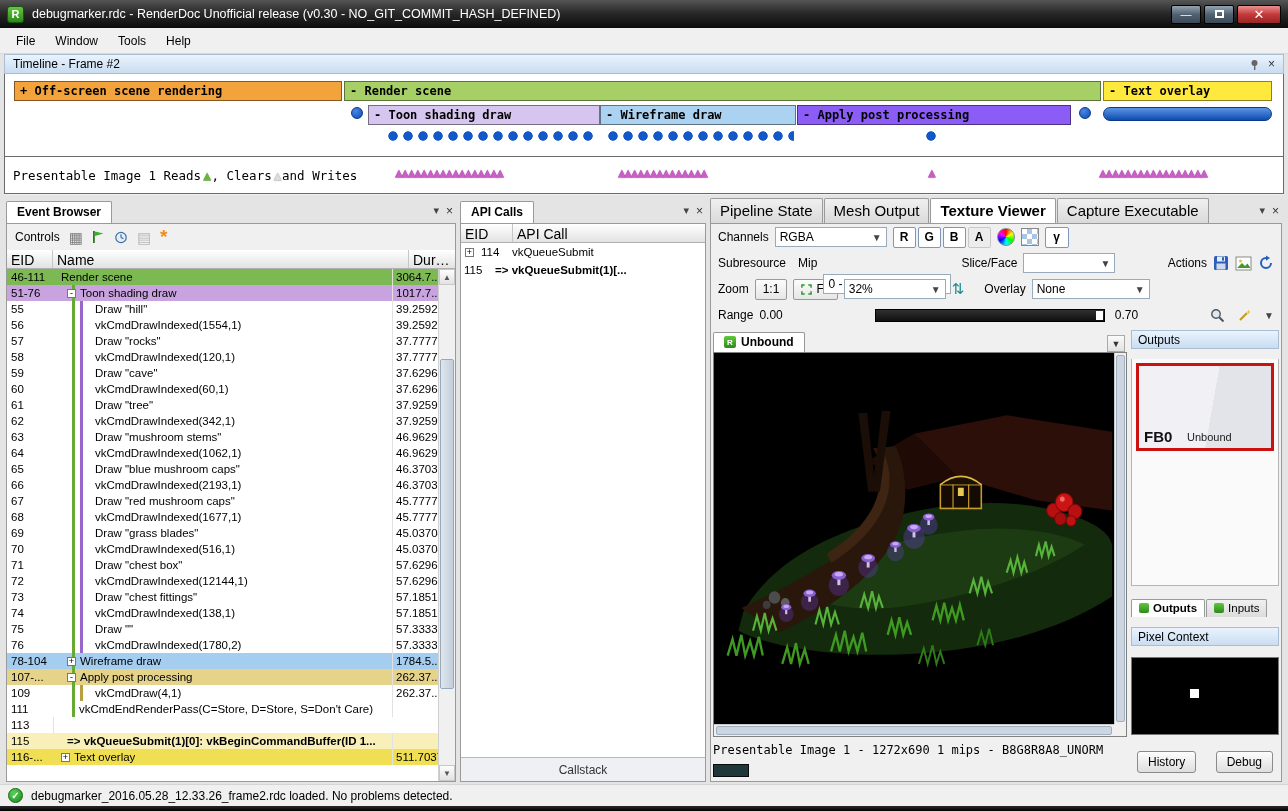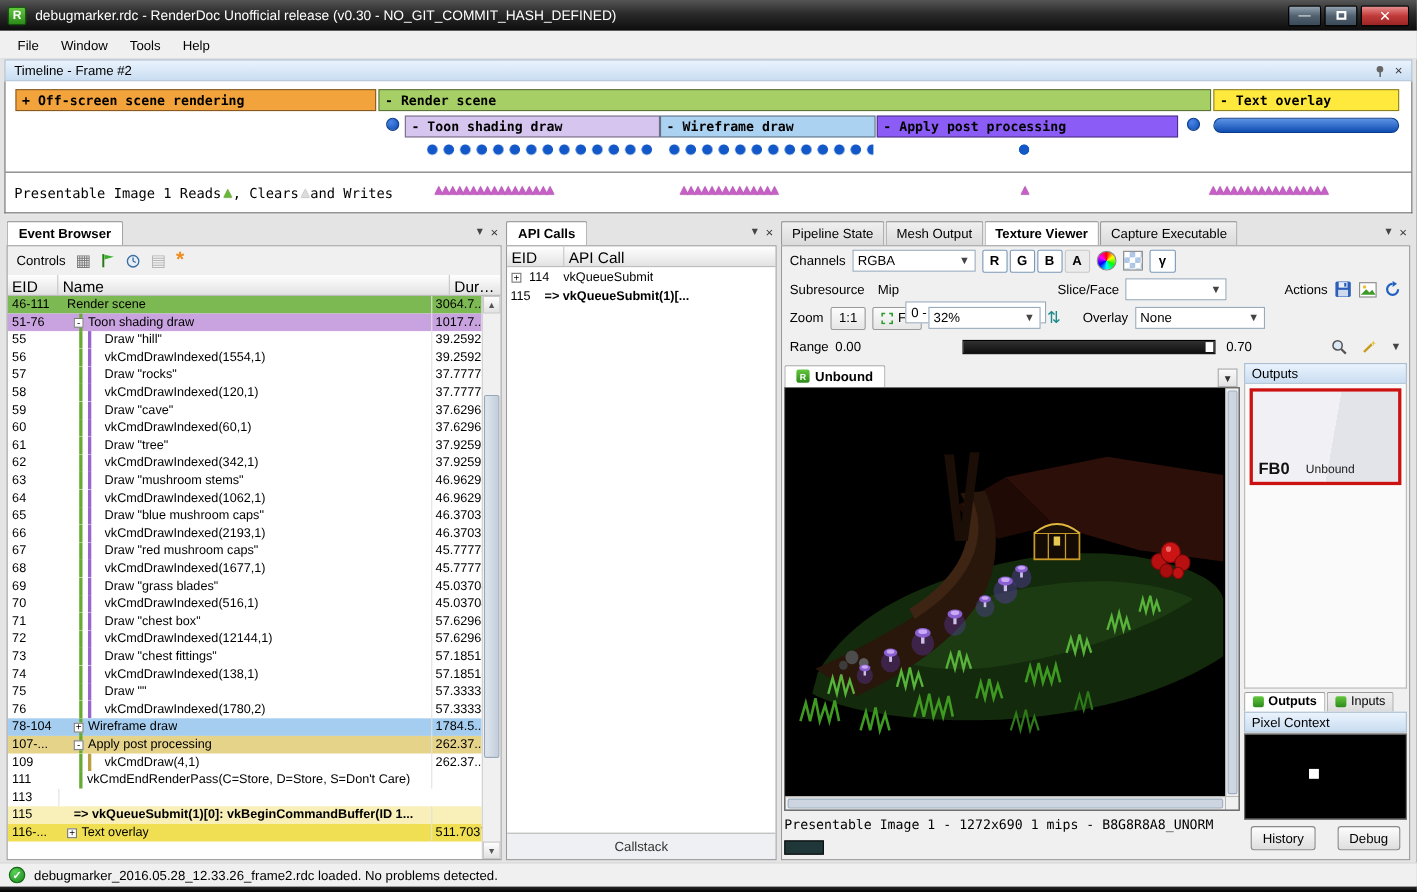--- a/index.html
+++ b/index.html
@@ -70,21 +70,21 @@
 #api{left:460px;width:246px;}
 .apirows{position:absolute;left:0;top:19px;right:0;bottom:24px;background:#fff;}
 .apirow{display:flex;height:18px;align-items:center;font-size:11.5px;}
 .apirow .exp{margin-left:4px;}
 .a-eid{width:34px;flex:none;padding-left:3px;}
 .callstack{position:absolute;left:0;bottom:0;right:0;height:24px;background:#eef0f3;border-top:1px solid #b8b8b8;display:flex;align-items:center;justify-content:center;color:#333;}
 
 
 #tv{left:710px;width:572px;}
 .rtabs{display:flex;align-items:flex-end;height:23px;}
-.rtab{padding:3px 9px 4px;border:1px solid #9a9a9a;border-bottom:none;background:linear-gradient(#f0f0f0,#dadada);margin-right:1px;font-size:12px;border-radius:2px 2px 0 0;}
+.rtab{padding:3px 9px 4px;border:1px solid #9a9a9a;border-bottom:none;background:linear-gradient(#f0f0f0,#dadada);margin-right:1px;font-size:15px;border-radius:2px 2px 0 0;}
 .rtab.active{background:#fff;font-weight:bold;}
 .toolrow{height:26px;display:flex;align-items:center;gap:6px;padding:0 7px;background:#f0f0f0;font-size:12px;white-space:nowrap;}
 .combo{background:#fff;border:1px solid #9ab;height:20px;display:flex;align-items:center;padding:0 4px;font-size:12px;position:relative;}
 .combo .caret{margin-left:auto;color:#444;font-size:10px;padding-left:5px;}
 .chbtn{width:23px;height:21px;border:1px solid #7a98b8;background:#fff;display:flex;align-items:center;justify-content:center;font-weight:bold;border-radius:2px;}
 .chbtn.flat{border-color:#c8c8c8;background:#ececec;}
 .wheel{width:18px;height:18px;border-radius:50%;border:1px solid #888;background:conic-gradient(#f00,#ff0,#0f0,#0ff,#00f,#f0f,#f00);}
 .checker{width:18px;height:18px;border:1px solid #888;background:linear-gradient(45deg,#a9c4e4 25%,rgba(0,0,0,0) 25%,rgba(0,0,0,0) 75%,#a9c4e4 75%),linear-gradient(45deg,#a9c4e4 25%,#fff 25%,#fff 75%,#a9c4e4 75%);background-size:10px 10px;background-position:0 0,5px 5px;}
 .tbtn{border:1px solid #9a9a9a;background:linear-gradient(#fcfcfc,#e6e6e6);padding:2px 7px;border-radius:2px;display:flex;align-items:center;gap:4px;height:21px;}
 .rangebar{flex:1;height:13px;background:linear-gradient(#303030,#101010);border:1px solid #000;position:relative;margin:0 4px;max-width:230px;}
@@ -99,21 +99,21 @@
 .texview{position:absolute;left:0;top:0;right:12px;bottom:12px;background:#000;}
 .texview svg{width:100%;height:100%;display:block;}
 .sb-v{position:absolute;right:0;top:0;bottom:12px;width:12px;background:#f0f0f0;border-left:1px solid #c8c8c8;}
 .sb-h{position:absolute;left:0;bottom:0;right:12px;height:12px;background:#f0f0f0;border-top:1px solid #c8c8c8;}
 .sb-thumb-v{position:absolute;left:1px;right:1px;top:2px;bottom:2px;background:#cdd6e0;border:1px solid #9fb0c0;border-radius:2px;}
 .sb-thumb-h{position:absolute;top:1px;bottom:1px;left:2px;right:2px;background:#cdd6e0;border:1px solid #9fb0c0;border-radius:2px;}
 .sb-corner{position:absolute;right:0;bottom:0;width:12px;height:12px;background:#f0f0f0;}
 .texstatus{height:18px;display:flex;align-items:center;font-size:12px;margin-top:4px;}
 .swatchrow{height:18px;display:flex;align-items:center;margin-top:2px;}
 .swatch{width:36px;height:13px;background:#20373a;border:1px solid #0a0a0a;}
-.tv-side{width:148px;margin-left:4px;display:flex;flex-direction:column;}
+.tv-side{width:148px;margin-left:4px;display:flex;flex-direction:column;gap:10px;}
 .sidehdr{height:19px;background:linear-gradient(#eaf3fd,#c9ddf1);border:1px solid #a9bed2;display:flex;align-items:center;padding:0 6px;font-size:12px;}
 .thumbs{flex:1;background:#fafafa;border:1px solid #b5b5b5;border-top:none;padding:4px;min-height:0;}
 .fb0{height:88px;border:3px solid #cc1111;background:linear-gradient(100deg,#f0f0f5 0 55%,#e3e3ea 55%);position:relative;}
 .fb0-label{position:absolute;left:5px;bottom:3px;font-size:15px;font-weight:bold;color:#111;}
 .fb0-state{position:absolute;left:48px;bottom:5px;font-size:11px;color:#222;}
 .sidetabs{height:21px;display:flex;align-items:flex-end;gap:1px;}
 .sidetab{display:flex;align-items:center;gap:4px;padding:2px 7px 3px;border:1px solid #9a9a9a;border-bottom:none;background:linear-gradient(#f0f0f0,#dcdcdc);font-size:11.5px;border-radius:2px 2px 0 0;}
 .sidetab.active{background:#fff;font-weight:bold;}
 .chip{width:10px;height:10px;border-radius:2px;background:linear-gradient(#63c73e,#2c8a1a);}
 .pixelview{height:78px;background:#000;border:1px solid #777;position:relative;margin-top:1px;}

